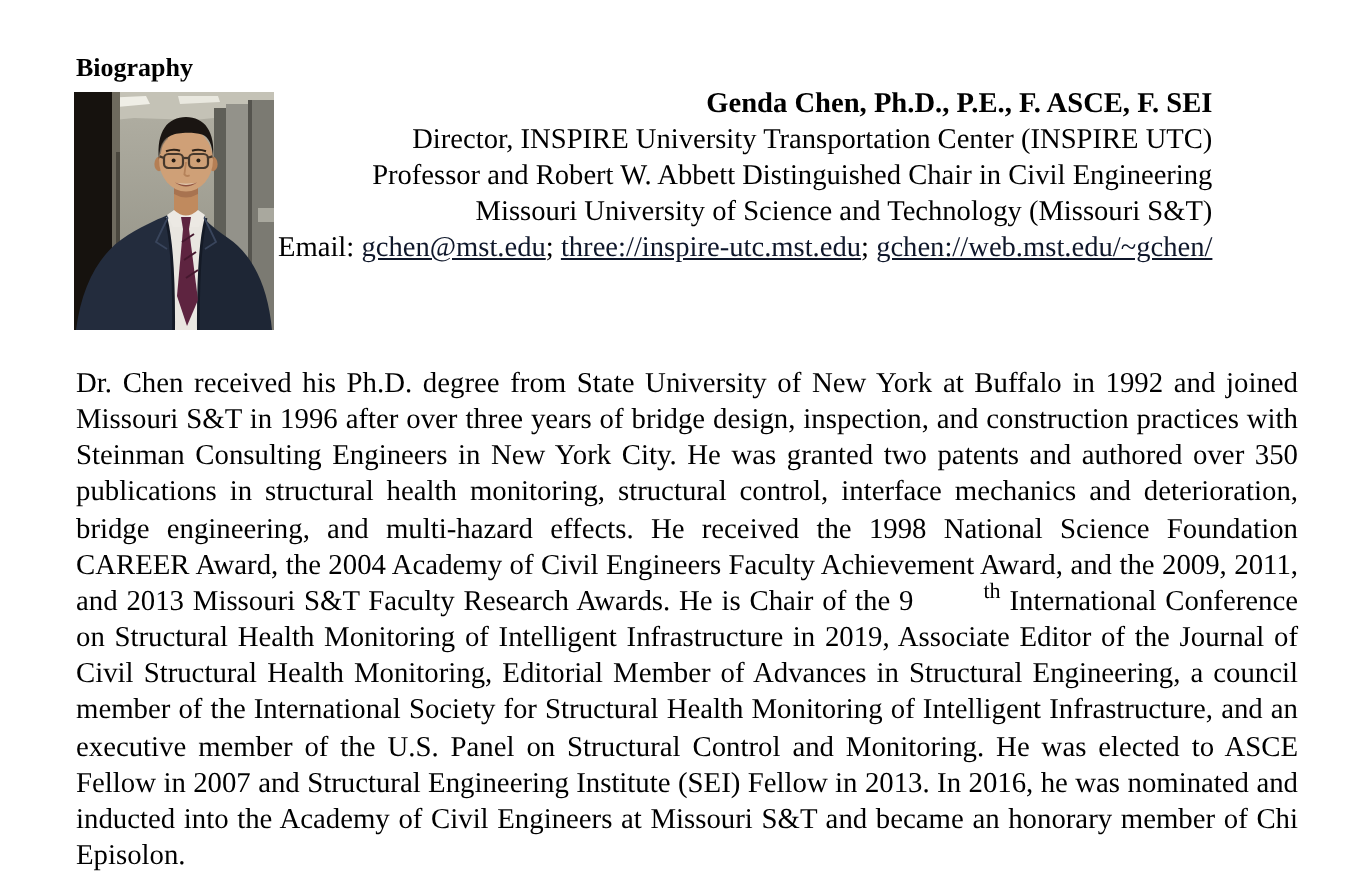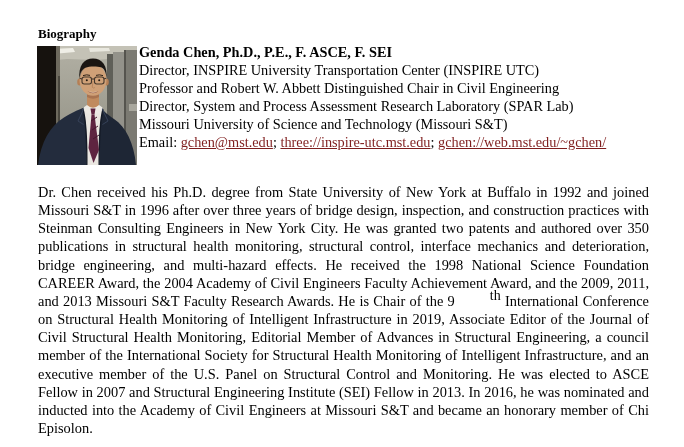--- a/index.html
+++ b/index.html
@@ -17,31 +17,32 @@
   }
   .photo-frame {
     position: absolute; left: 37px; top: 46px;
     width: 100px; height: 119px;
   }
   .photo-frame svg { display: block; width: 100%; height: 100%; }
   .info-block {
     position: absolute; left: 139px; top: 43px;
     font-size: 14.3px; line-height: 18px;
     white-space: nowrap;
+    text-align: right;
   }
   .info-name { font-weight: bold; }
   .contact-line {}
-  a.doclink { color: #7f1d1d; text-decoration: underline; cursor: pointer; }
+  a.doclink { color: #0f172a; text-decoration: underline; cursor: pointer; }
   .bio-paragraph {
     position: absolute; left: 38px; top: 183px;
     width: 611px;
     font-size: 14.4px; line-height: 18.15px;
     text-align: justify;
   }
-  .bio-paragraph sup { font-size: 14px; line-height: 0; margin-left: 35px; }
+  .bio-paragraph sup { font-size: 11px; line-height: 0; margin-left: 35px; }
 </style>
 </head>
 <body>
 
 <div class="doc-heading">Biography</div>
 
 <div class="photo-frame">
 
   <svg viewBox="0 0 100 119" preserveAspectRatio="none">
     <defs>
@@ -106,19 +107,18 @@
     <path d="M50.5,45.3 Q56,49.3 61.5,45.3 Q56,47.6 50.5,45.3 Z" fill="#8e5240"></path>
     <path d="M51.2,45.5 Q56,47.3 60.8,45.5 Q56,46.3 51.2,45.5 Z" fill="#e6d6c4"></path>
   </svg>
 </div>
 
 <div class="info-block">
   <div class="info-name">Genda Chen, Ph.D., P.E., F. ASCE, F. SEI</div>
   <div>
       <div>Director, INSPIRE University Transportation Center (INSPIRE UTC)</div>
       <div>Professor and Robert W. Abbett Distinguished Chair in Civil Engineering</div>
-      <div>Director, System and Process Assessment Research Laboratory (SPAR Lab)</div>
       <div>Missouri University of Science and Technology (Missouri S&amp;T)</div>
     </div>
   <div class="contact-line"><span>Email: </span><span><a class="doclink" href="#">gchen@mst.edu</a><span>; </span><a class="doclink" href="#">three://inspire-utc.mst.edu</a><span>; </span><a class="doclink" href="#">gchen://web.mst.edu/~gchen/</a></span></div>
 </div>
 
 <div class="bio-paragraph"><span>Dr. Chen received his Ph.D. degree from State University of New York at Buffalo in 1992 and joined Missouri S&amp;T in 1996 after over three years of bridge design, inspection, and construction practices with Steinman Consulting Engineers in New York City. He was granted two patents and authored over 350 publications in structural health monitoring, structural control, interface mechanics and deterioration, bridge engineering, and multi-hazard effects. He received the 1998 National Science Foundation CAREER Award, the 2004 Academy of Civil Engineers Faculty Achievement Award, and the 2009, 2011, and 2013 Missouri S&amp;T Faculty Research Awards. He is Chair of the 9</span><sup>th</sup><span> International Conference on Structural Health Monitoring of Intelligent Infrastructure in 2019, Associate Editor of the Journal of Civil Structural Health Monitoring, Editorial Member of Advances in Structural Engineering, a council member of the International Society for Structural Health Monitoring of Intelligent Infrastructure, and an executive member of the U.S. Panel on Structural Control and Monitoring. He was elected to ASCE Fellow in 2007 and Structural Engineering Institute (SEI) Fellow in 2013. In 2016, he was nominated and inducted into the Academy of Civil Engineers at Missouri S&amp;T and became an honorary member of Chi Episolon.</span></div>
 
 </body></html>

